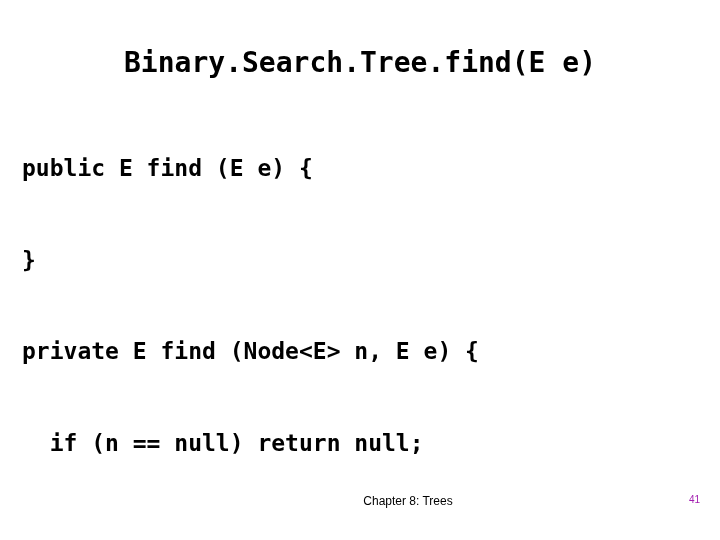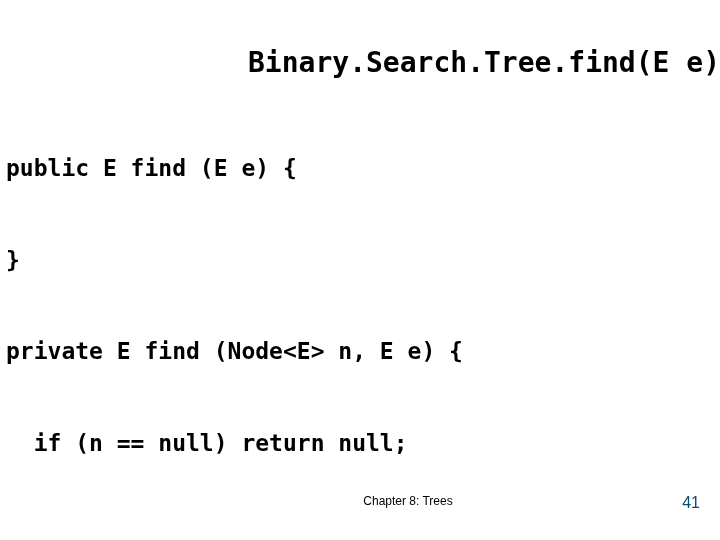--- a/index.html
+++ b/index.html
@@ -18,21 +18,21 @@
     position: relative;
     width: 720px;
     height: 540px;
     box-sizing: border-box;
   }
   .slide-title {
     position: absolute;
     left: 0;
     top: 46px;
     width: 720px;
-    text-align: right;
+    text-align: center;
     font-family: "DejaVu Sans Mono", "Liberation Mono", monospace;
     font-size: 28px;
     font-weight: bold;
     color: #000000;
     letter-spacing: 0px;
     white-space: pre;
   }
   .code-block {
     position: absolute;
     left: 6px;
@@ -40,39 +40,40 @@
     width: 708px;
     font-family: "DejaVu Sans Mono", "Liberation Mono", monospace;
     font-size: 23px;
     font-weight: bold;
     line-height: 30.5px;
     color: #000000;
     white-space: pre;
   }
   .code-line {
     white-space: pre;
+    margin-left: 16px;
   }
   .footer-center {
     position: absolute;
     left: 0;
     top: 494px;
     width: 720px;
     text-align: center;
     font-family: "Liberation Sans", sans-serif;
     font-size: 12px;
     color: #000000;
     margin-left: 48px;
   }
   .footer-page {
     position: absolute;
     right: 20px;
     top: 494px;
     font-family: "Liberation Sans", sans-serif;
-    font-size: 16px;
-    color: #0c4a6e;
+    font-size: 10px;
+    color: #a21caf;
     text-align: center;
   }
 </style>
 </head>
 <body>
 
 <div class="slide">
 
   <div class="slide-title">Binary.Search.Tree.find(E e)</div>
 

